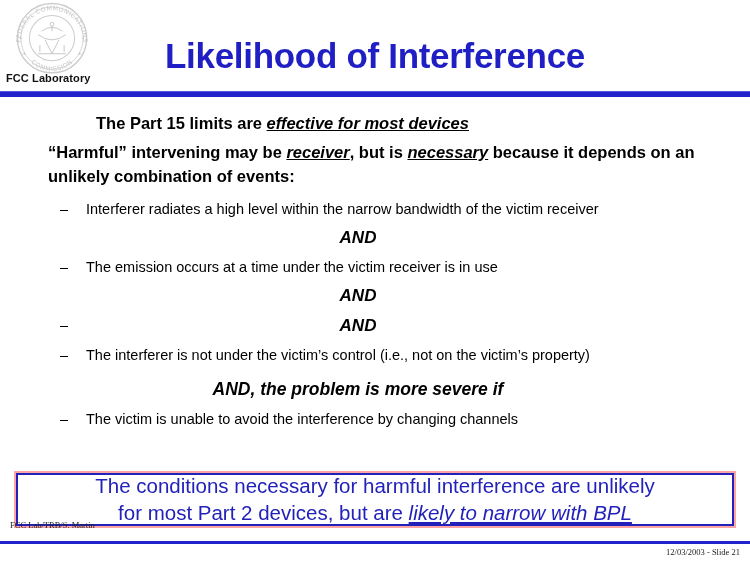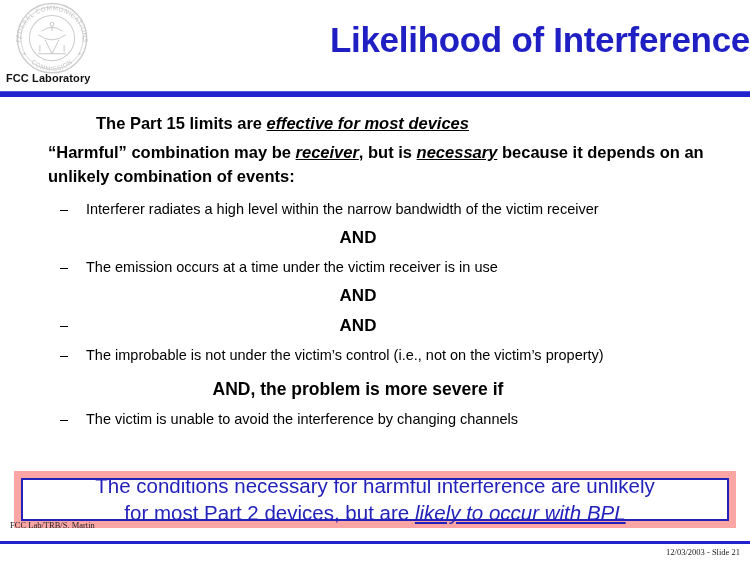--- a/index.html
+++ b/index.html
@@ -36,22 +36,22 @@
     font-weight: bold;
     color: #111111;
     letter-spacing: 0.1px;
     white-space: nowrap;
   }
 
   .slide-title {
     position: absolute;
     left: 0;
     right: 0;
-    top: 20px;
-    text-align: right;
+    top: 36px;
+    text-align: center;
     font-size: 35px;
     font-weight: bold;
     color: #1f1fc4;
     letter-spacing: -0.3px;
   }
 
   .header-rule {
     position: absolute;
     left: 0;
     right: 0;
@@ -96,38 +96,39 @@
     position: absolute;
     left: 0;
     top: 0;
     font-size: 14.5px;
     color: #000000;
   }
   .conj {
     text-align: center;
     font-size: 17px;
     font-weight: bold;
+    font-style: italic;
     color: #000000;
     margin: 9px 0 10px 0;
     padding-right: 58px;
   }
   .conj.wide {
     font-size: 17.5px;
     margin: 14px 0 10px 0;
     padding-right: 58px;
   }
 
   
   .conclusion {
     position: absolute;
     left: 14px;
     top: 471px;
     width: 722px;
     height: 57px;
-    border: 7px solid #fca5a5;
+    border: 2px solid #fca5a5;
     padding: 0;
     box-sizing: border-box;
   }
   .conclusion-inner {
     border: 2px solid #2222bb;
     height: 100%;
     box-sizing: border-box;
     display: flex;
     flex-direction: column;
     align-items: center;
@@ -211,21 +212,21 @@
   </div>
 
   <div class="lab-name">FCC Laboratory</div>
 
   <div class="slide-title">Likelihood of Interference</div>
 
   <div class="header-rule"></div>
 
   <div class="lead">
     <div class="l1"><span>The Part 15 limits are </span><span class="em-iu">effective for most devices</span></div>
-    <div class="l2"><span>“Harmful” combination may be </span><span class="em-iu">receiver</span><span>, but is </span><span class="em-iu">necessary</span><span> because it depends on an unlikely combination of events:</span></div>
+    <div class="l2"><span>“Harmful” intervening may be </span><span class="em-iu">receiver</span><span>, but is </span><span class="em-iu">necessary</span><span> because it depends on an unlikely combination of events:</span></div>
   </div>
 
   <div class="bullets">
 
     <div class="bullet">
       <span class="dash">–</span>
       <span>Interferer radiates a high level within the narrow bandwidth of the victim receiver</span>
     </div>
     <div class="conj">AND</div>
 
@@ -235,35 +236,35 @@
     </div>
     <div class="conj">AND</div>
 
     <div class="bullet">
       <span class="dash">–</span>
     </div>
     <div class="conj">AND</div>
 
     <div class="bullet">
       <span class="dash">–</span>
-      <span>The improbable is not under the victim’s control (i.e., not on the victim’s property)</span>
+      <span>The interferer is not under the victim’s control (i.e., not on the victim’s property)</span>
     </div>
     <div class="conj wide">AND, the problem is more severe if</div>
 
     <div class="bullet">
       <span class="dash">–</span>
       <span>The victim is unable to avoid the interference by changing channels</span>
     </div>
 
   </div>
 
   <div class="conclusion">
     <div class="conclusion-inner">
       <div class="conclusion-line">The conditions necessary for harmful interference are unlikely</div>
-      <div class="conclusion-line"><span>for most Part 2 devices, but are </span><span class="emph">likely to occur with BPL</span></div>
+      <div class="conclusion-line"><span>for most Part 2 devices, but are </span><span class="emph">likely to narrow with BPL</span></div>
     </div>
   </div>
 
   <div class="footer-rule"></div>
   <div class="footer-left">FCC Lab/TRB/S. Martin</div>
   <div class="footer-right">12/03/2003 - Slide 21</div>
 
 </div>
 
 </body></html>

